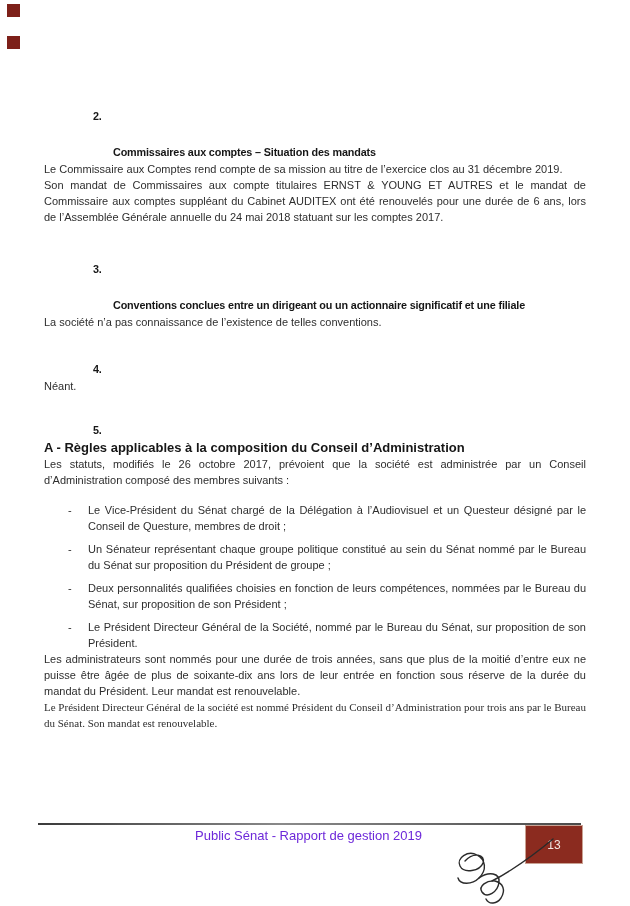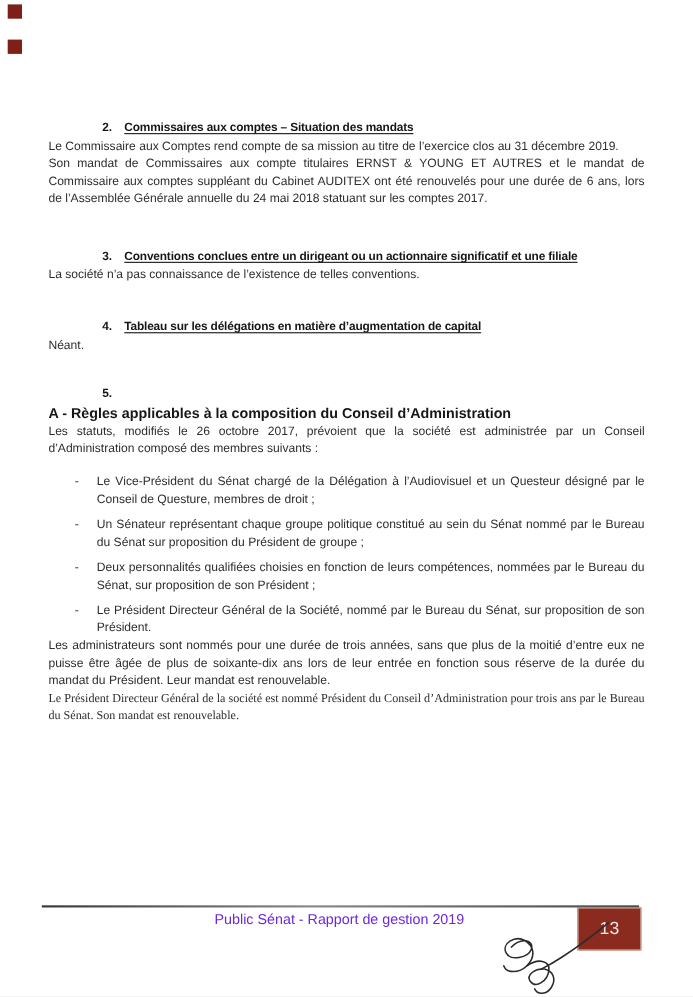--- a/index.html
+++ b/index.html
@@ -18,24 +18,24 @@
   }
   .content p{margin:0;text-align:justify;}
   .heading{
     display:flex;
     font-weight:bold;color:#161616;
     font-size:10.8px;line-height:17px;letter-spacing:-0.15px;
   }
   .heading .hnum{flex:0 0 20px;margin-left:49px;}
   .heading .htext{
     flex:1;
-    text-decoration:underline;
     text-decoration-skip-ink:none;
     text-underline-offset:2px;
     text-align:justify;
+    margin-top:36px;
   }
   .subhead{
     font-weight:bold;color:#161616;
     font-size:13px;line-height:17px;
     text-align:left !important;
   }
   .bullet{display:flex;}
   .bullet .dash{flex:0 0 20px;margin-left:24px;}
   .bullet .btext{flex:1;text-align:justify;}
 
@@ -70,21 +70,21 @@
     position:absolute;left:110px;top:828px;width:312px;
     text-align:right;
     font-size:13px;color:#6d28d9;
     font-family:"Liberation Sans","DejaVu Sans",sans-serif;
   }
   .page-number-box{
     position:absolute;left:525px;top:825px;width:56px;height:37px;
     background:#8b2b1f;
     border:1px solid #c9a293;
     display:flex;align-items:center;justify-content:center;
-    color:#f3e8e2;font-size:16px;
+    color:#f3e8e2;font-size:12px;
   }
   .signature{
     position:absolute;left:443px;top:835px;
   }
 </style>
 </head>
 <body>
 
 <div class="page">
 
@@ -104,21 +104,20 @@
 
     <div class="heading m-h3">
       <span class="hnum">3.</span>
       <span class="htext">Conventions conclues entre un dirigeant ou un actionnaire significatif et une filiale</span>
     </div>
 
     <p class="m-p3">La société n’a pas connaissance de l’existence de telles conventions.</p>
 
     <div class="heading m-h4">
       <span class="hnum">4.</span>
-      <span class="htext">Tableau sur les délégations en matière d’augmentation de capital</span>
     </div>
 
     <p class="m-neant">Néant.</p>
 
     <div class="heading m-h5">
       <span class="hnum">5.</span>
     </div>
 
     <p class="subhead m-secA">A - Règles applicables à la composition du Conseil d’Administration</p>
 

